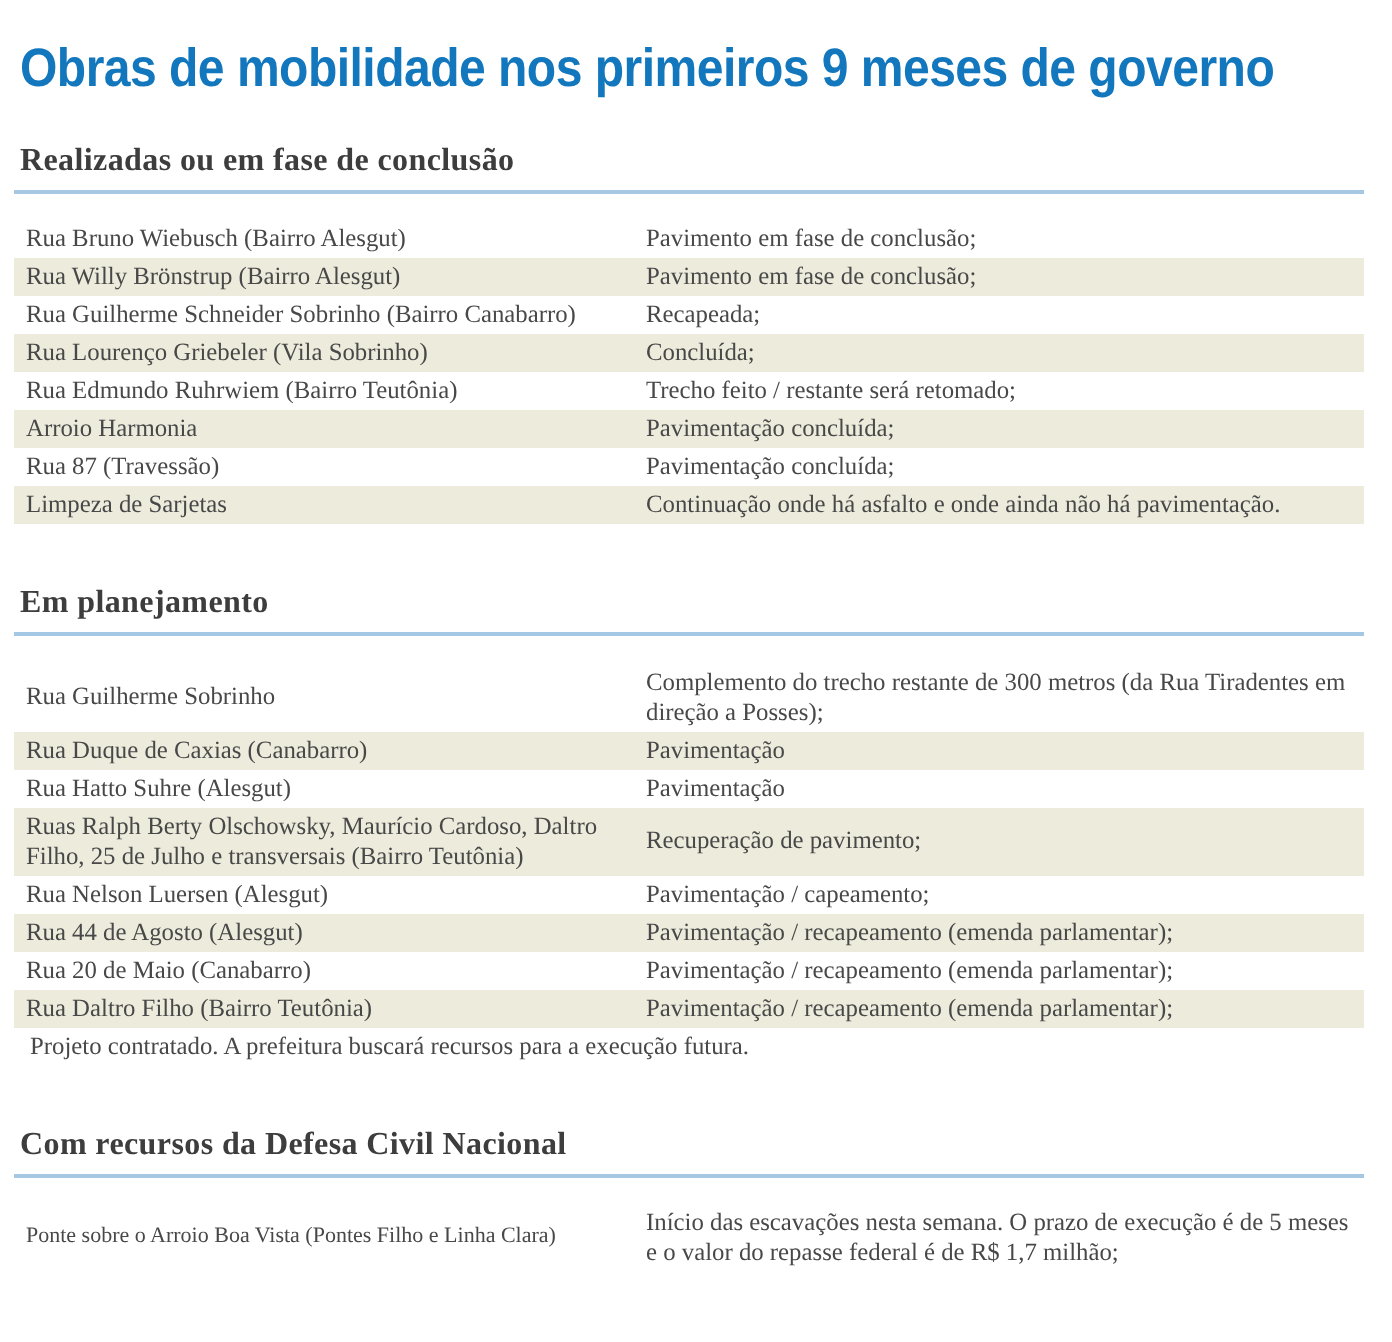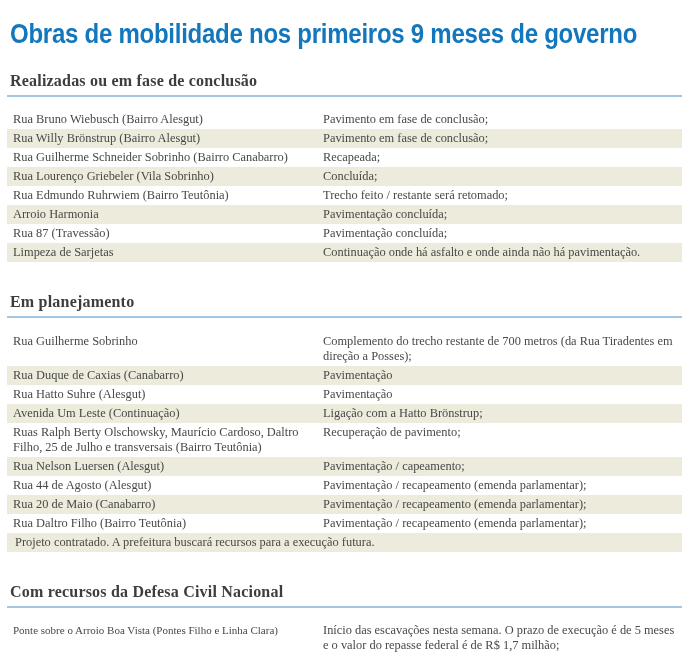--- a/index.html
+++ b/index.html
@@ -35,20 +35,21 @@
     font-weight:700;
     color:var(--heading-text);
     line-height:24px;
     letter-spacing:.2px;
     padding:0 0 2px 3px;
     border-bottom:2px solid var(--underline);
   }
   .table{margin-top:2px;}
   .row{
     display:flex;
+    align-items:center;
     font-size:12.4px;
     line-height:15px;
     color:var(--body-text);
   }
   .row:nth-child(even){background:var(--row-alt);}
   .cell{padding:2px 0;}
   .cell.obra{flex:0 0 308px;width:308px;padding-left:6px;padding-right:4px;}
   .cell.status{flex:1;padding-left:8px;padding-right:6px;}
   .section[data-idx="2"] .cell.obra{font-size:11px;}
 </style>
@@ -95,33 +96,29 @@
           <div class="cell status">Continuação onde há asfalto e onde ainda não há pavimentação.</div>
         </div>
       </div>
   </section>
 
   <section class="section" data-idx="1">
     <h2 class="section-heading">Em planejamento</h2>
     <div class="table">
         <div class="row">
           <div class="cell obra">Rua Guilherme Sobrinho</div>
-          <div class="cell status">Complemento do trecho restante de 700 metros (da Rua Tiradentes em direção a Posses);</div>
+          <div class="cell status">Complemento do trecho restante de 300 metros (da Rua Tiradentes em direção a Posses);</div>
         </div>
         <div class="row">
           <div class="cell obra">Rua Duque de Caxias (Canabarro)</div>
           <div class="cell status">Pavimentação</div>
         </div>
         <div class="row">
           <div class="cell obra">Rua Hatto Suhre (Alesgut)</div>
           <div class="cell status">Pavimentação</div>
-        </div>
-        <div class="row">
-          <div class="cell obra">Avenida Um Leste (Continuação)</div>
-          <div class="cell status">Ligação com a Hatto Brönstrup;</div>
         </div>
         <div class="row">
           <div class="cell obra">Ruas Ralph Berty Olschowsky, Maurício Cardoso, Daltro Filho, 25 de Julho e transversais (Bairro Teutônia)</div>
           <div class="cell status">Recuperação de pavimento;</div>
         </div>
         <div class="row">
           <div class="cell obra">Rua Nelson Luersen (Alesgut)</div>
           <div class="cell status">Pavimentação / capeamento;</div>
         </div>
         <div class="row">

